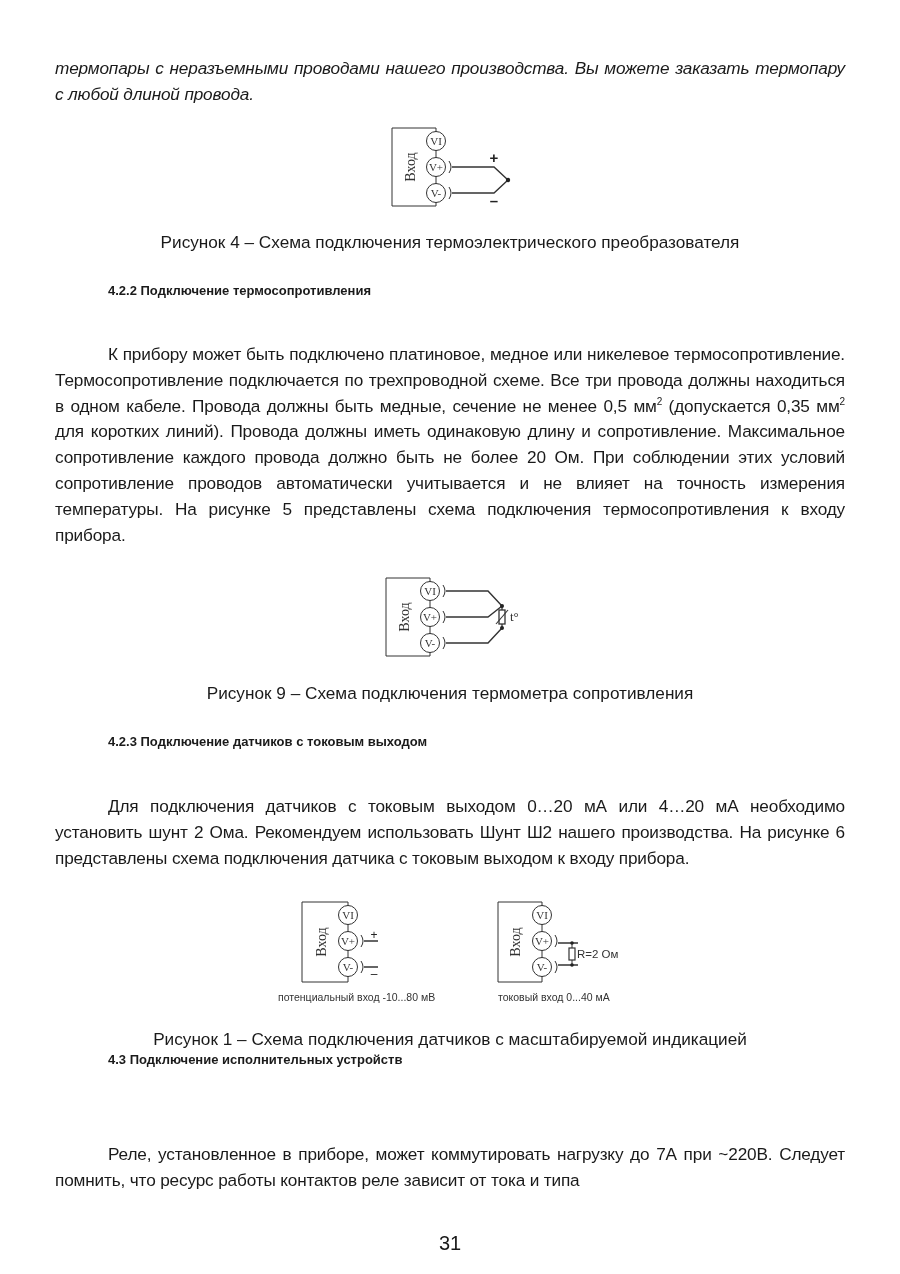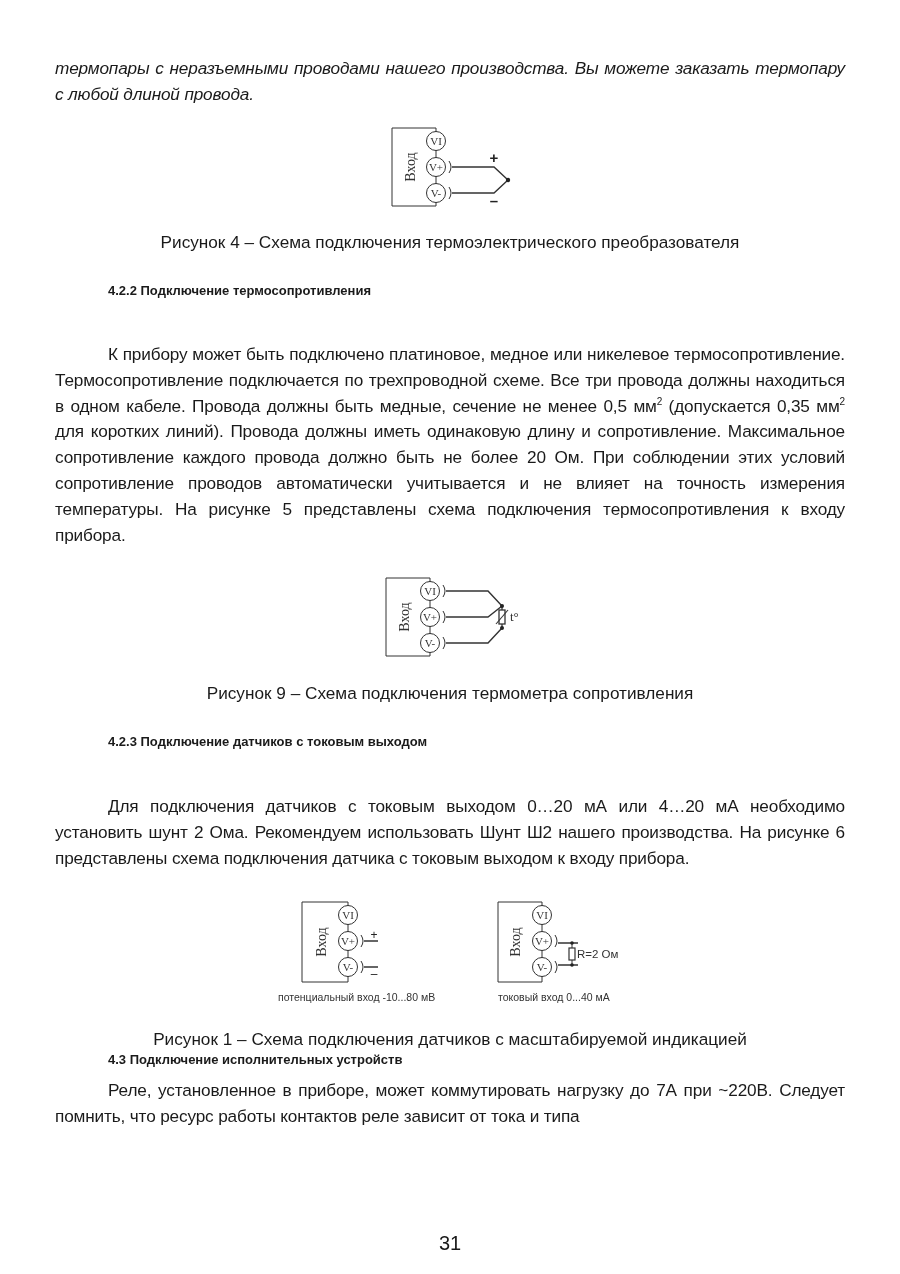--- a/index.html
+++ b/index.html
@@ -149,16 +149,16 @@
       <text class="svgserif" x="46" y="71" font-size="11" fill="#333" text-anchor="middle">V-</text>
       <text class="svgsans" x="81" y="58" font-size="11.5" fill="#333">R=2 Ом</text>
       <text class="svgsans" x="2" y="101" font-size="10.5" fill="#333">токовый вход 0...40 мА</text>
     </svg>
   </div>
 
   <div class="caption" style="top:1027px;">Рисунок 1 – Схема подключения датчиков с масштабируемой индикацией</div>
 
   <div class="heading" style="top:1012px;margin-top:36px;">4.3 Подключение исполнительных устройств</div>
 
-  <div class="p indent" style="top:1060px;">Реле, установленное в приборе, может коммутировать нагрузку до 7А при ~220В. Следует помнить, что ресурс работы контактов реле зависит от тока и типа</div>
+  <div class="p indent" style="top:1124px;">Реле, установленное в приборе, может коммутировать нагрузку до 7А при ~220В. Следует помнить, что ресурс работы контактов реле зависит от тока и типа</div>
 
   <div class="pagenum">31</div>
 </div>
 
 </body></html>

